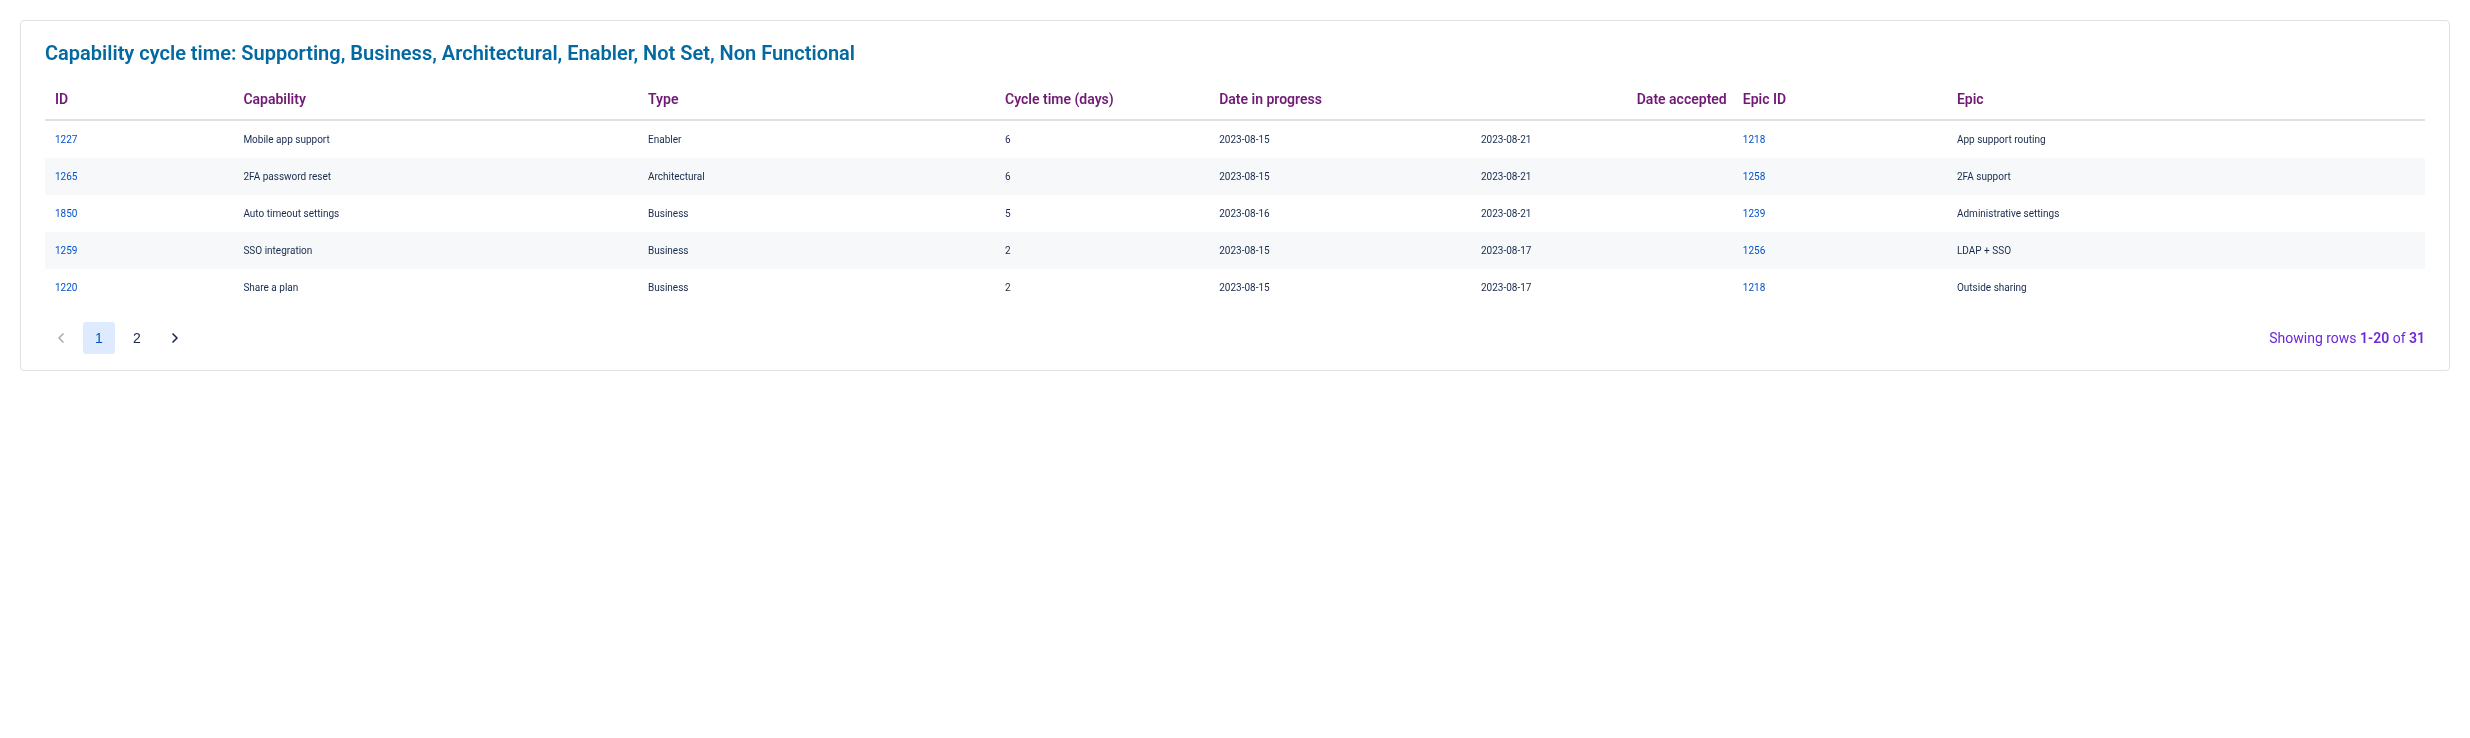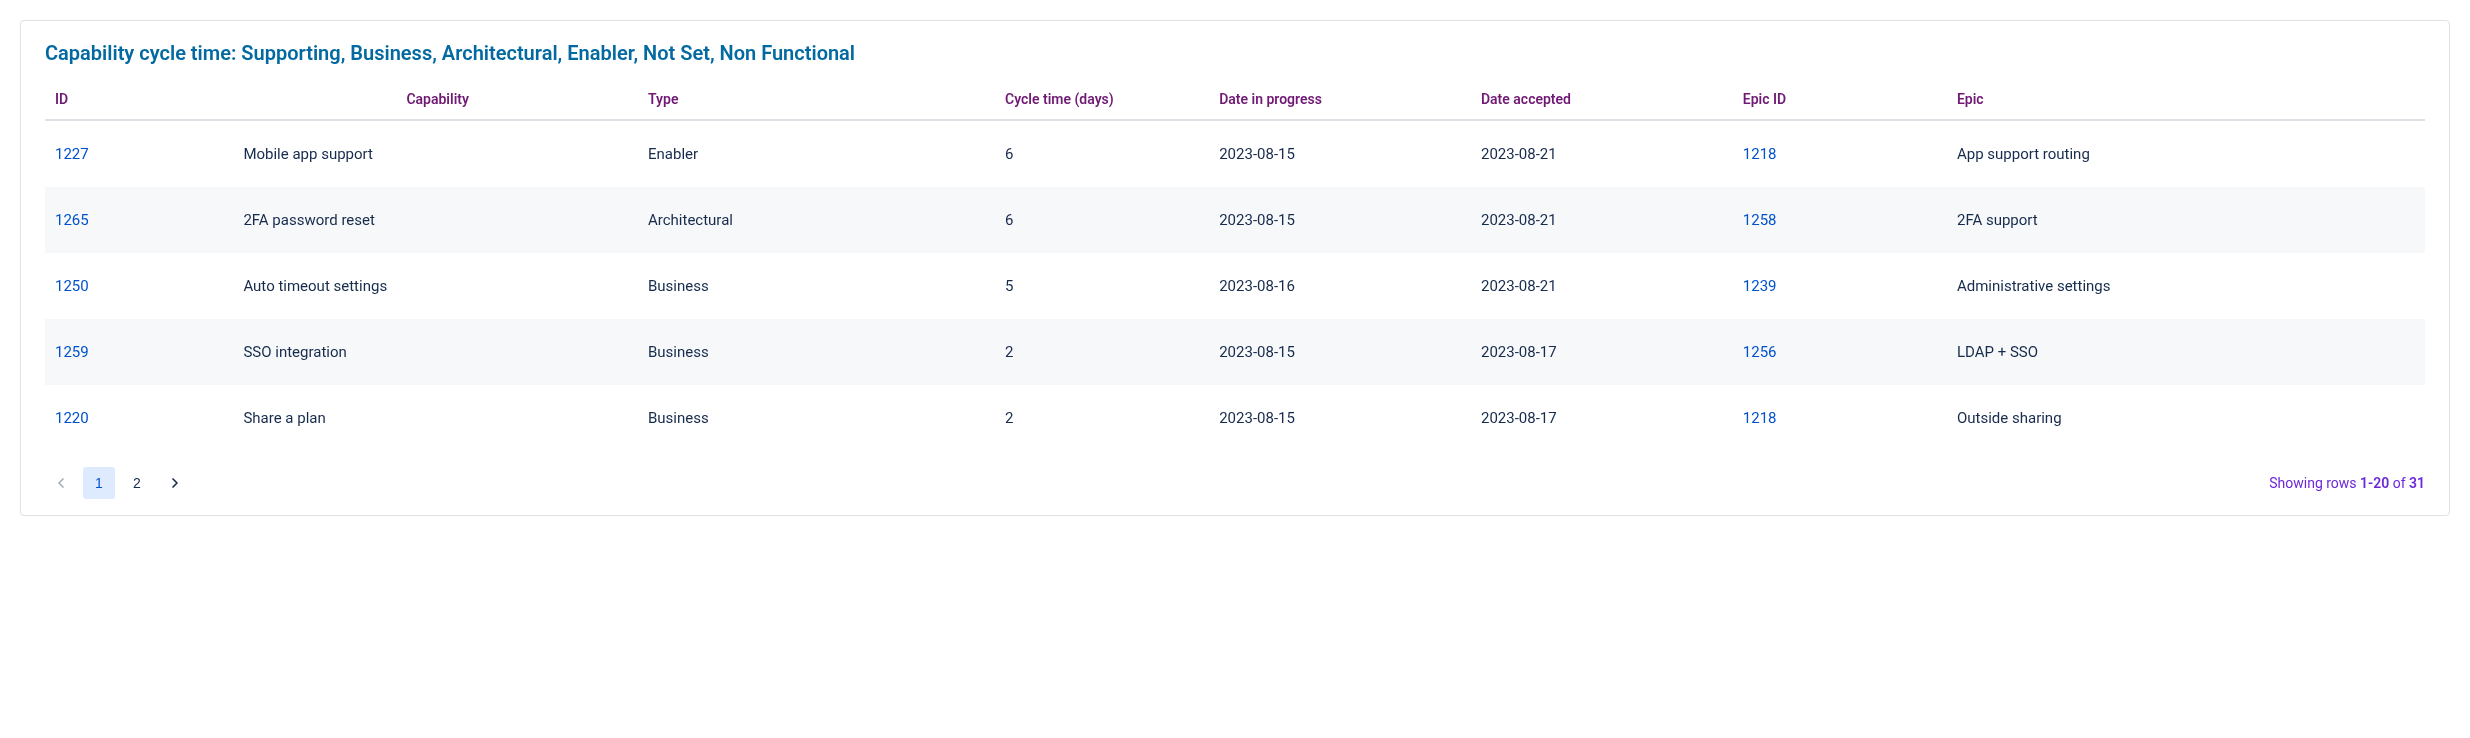--- a/index.html
+++ b/index.html
@@ -30,23 +30,23 @@
     thead th {
       text-align: left;
       font-weight: 600;
       font-size: 14px;
       color: #701a75;
       padding: 10px 8px 12px 8px;
       border-bottom: 2px solid #dfe1e6;
       vertical-align: top;
     }
     tbody td {
-      font-size: 15px;
+      font-size: 10px;
       color: #172b4d;
-      padding: 24px 8px;
+      padding: 13px 8px;
     }
     tbody tr:nth-child(even) {
       background: #f7f8f9;
     }
     .link {
       color: #0052cc;
       text-decoration: none;
       cursor: pointer;
     }
     .footer {
@@ -89,25 +89,25 @@
       display: block;
     }
     .rows-info {
       font-size: 14px;
       color: #6d28d9;
     }
     .rows-info strong {
       font-weight: 600;
     }
     .col-id { width: 8%; padding-left: 10px; }
-    .col-cap { width: 17%; text-align: center; }
+    .col-cap { width: 17%; }
     .col-type { width: 15%; }
     .col-cycle { width: 9%; }
     .col-prog { width: 11%; }
-    .col-acc { width: 11%; }
+    .col-acc { width: 11%; text-align: right; }
     .col-epicid { width: 9%; }
     .col-epic { width: 20%; margin-left: 16px; }
   </style>
 </head>
 <body>
 
 <div class="card">
   <h2 class="title">Capability cycle time: Supporting, Business, Architectural, Enabler, Not Set, Non Functional</h2>
 
   <table>
@@ -138,21 +138,21 @@
         <td class="col-id"><a class="link">1265</a></td>
         <td>2FA password reset</td>
         <td>Architectural</td>
         <td>6</td>
         <td>2023-08-15</td>
         <td>2023-08-21</td>
         <td><a class="link">1258</a></td>
         <td>2FA support</td>
       </tr>
       <tr>
-        <td class="col-id"><a class="link">1250</a></td>
+        <td class="col-id"><a class="link">1850</a></td>
         <td>Auto timeout settings</td>
         <td>Business</td>
         <td>5</td>
         <td>2023-08-16</td>
         <td>2023-08-21</td>
         <td><a class="link">1239</a></td>
         <td>Administrative settings</td>
       </tr>
       <tr>
         <td class="col-id"><a class="link">1259</a></td>

